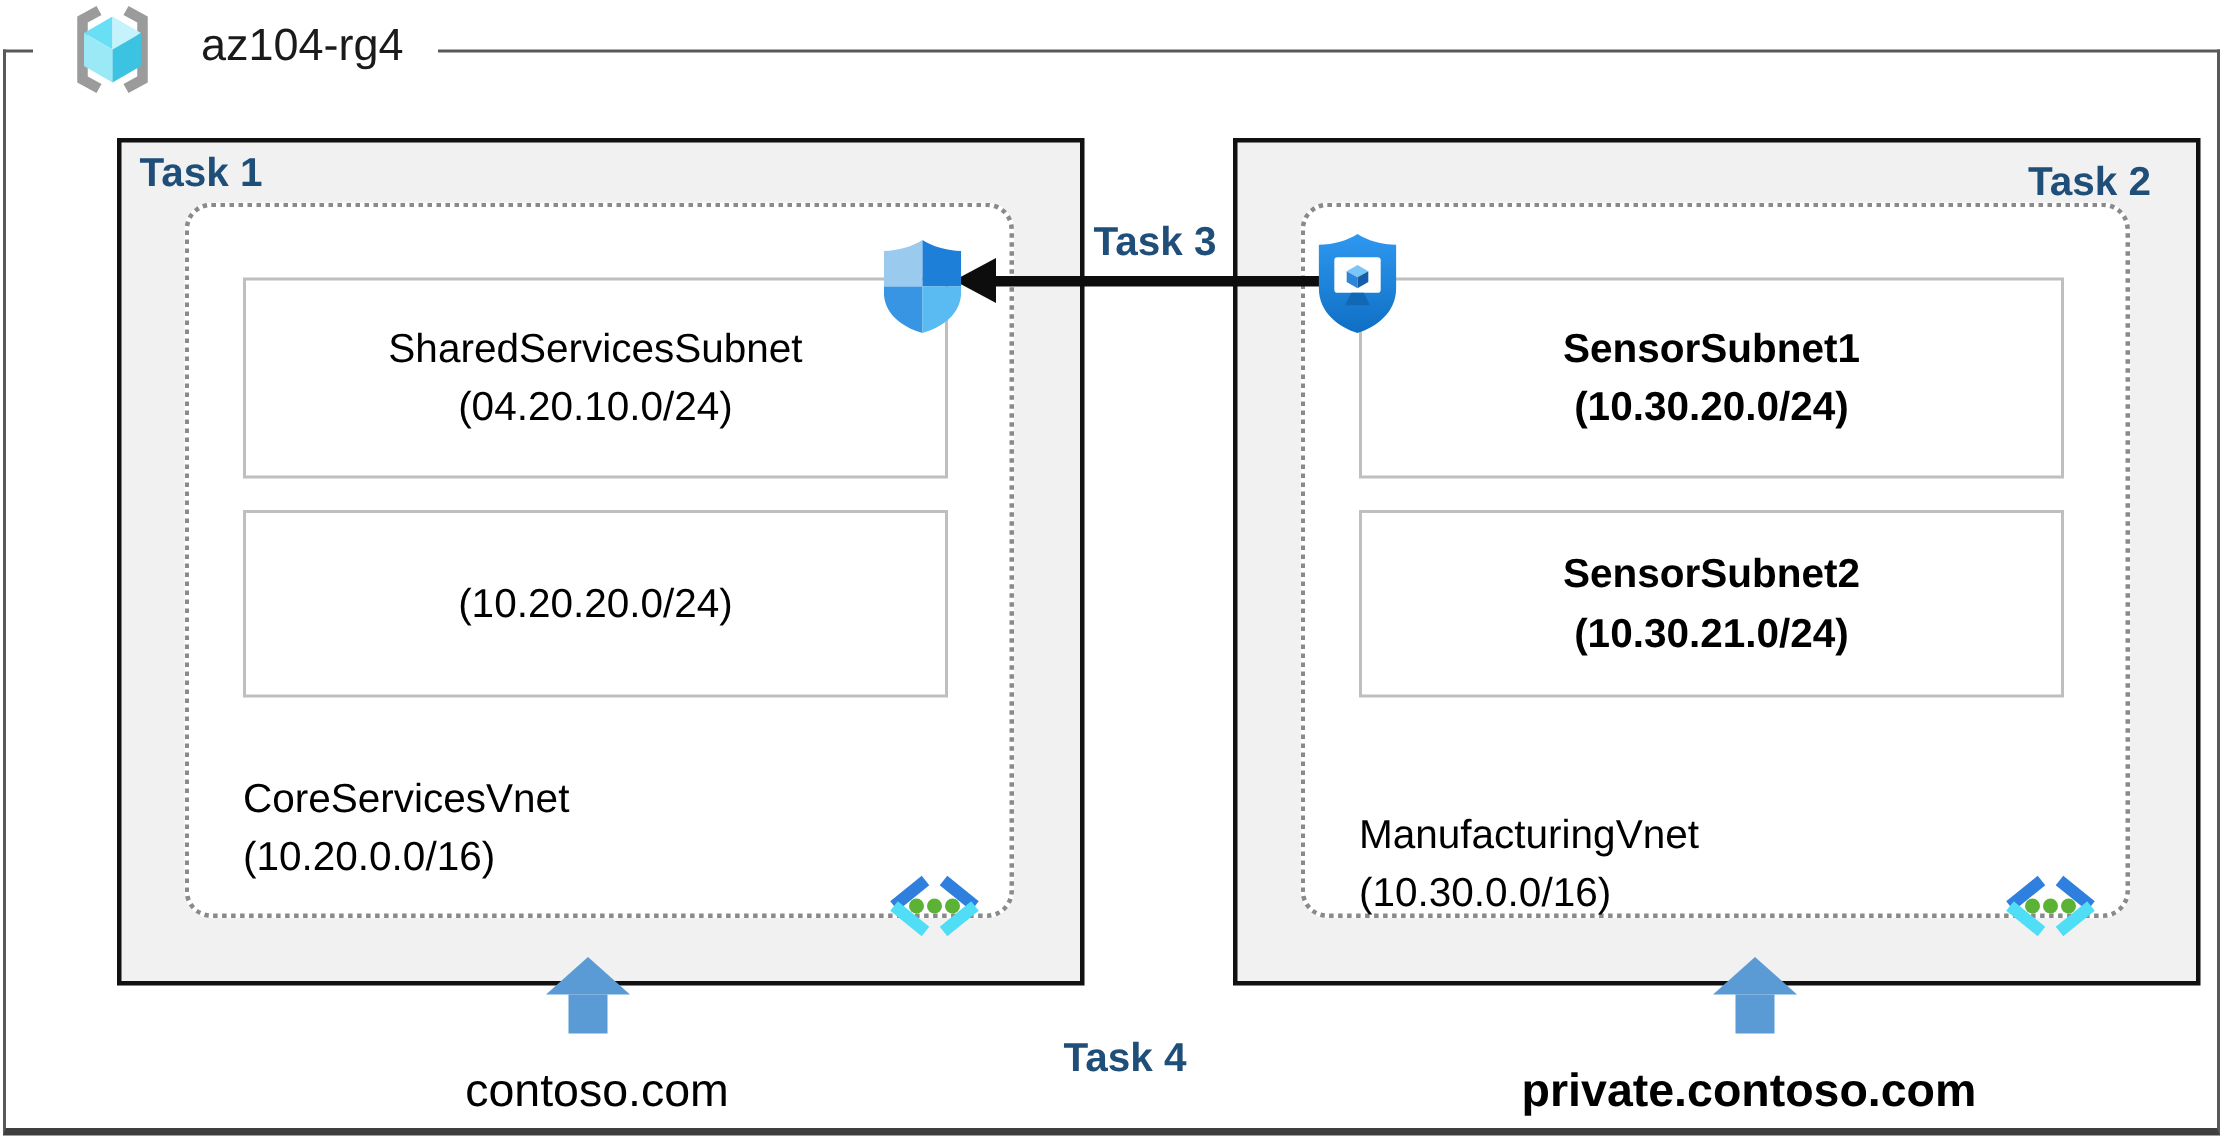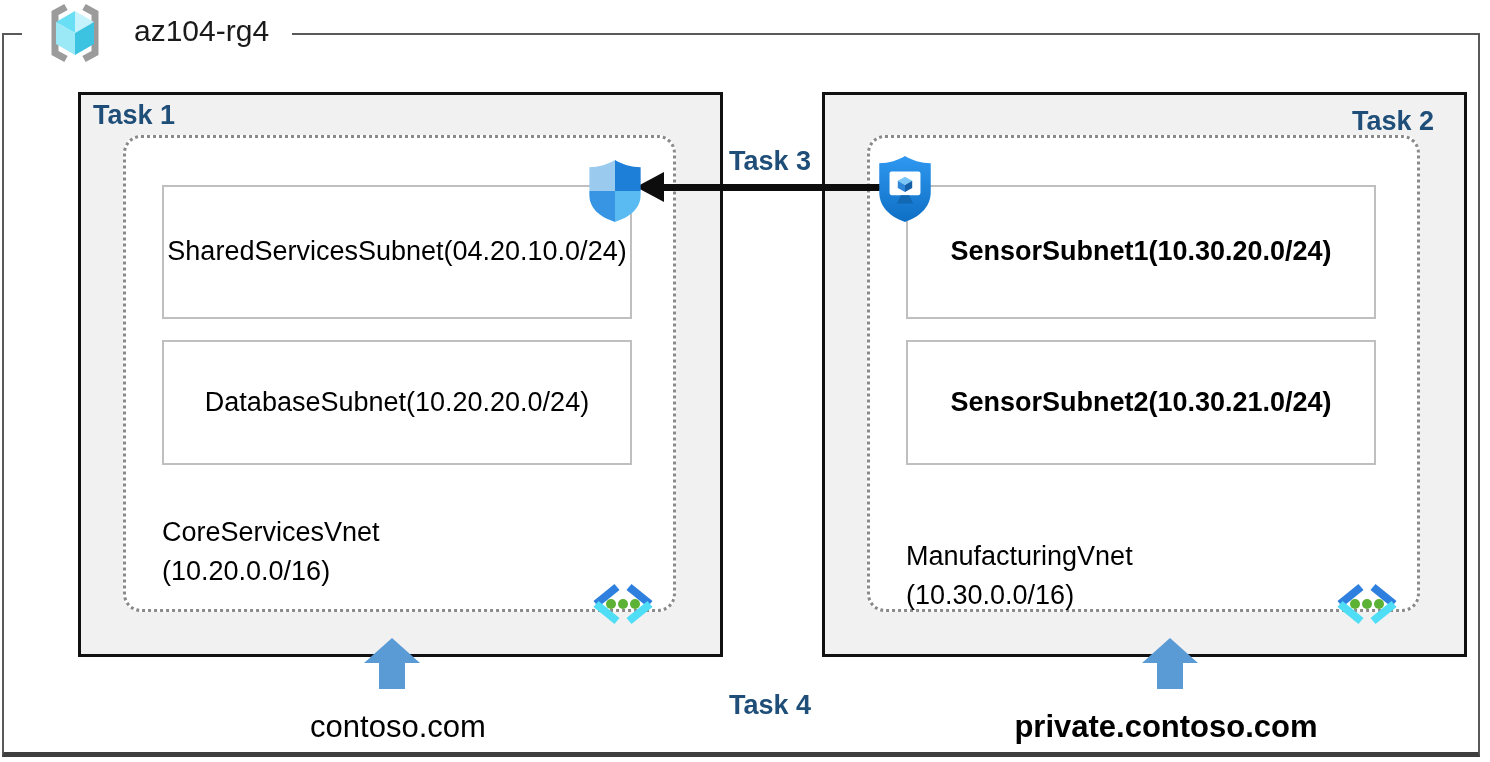--- a/index.html
+++ b/index.html
@@ -22,21 +22,21 @@
   .task-label{font-weight:bold;font-size:27px;color:#1f4e79;white-space:nowrap;}
 
   
   .vnet-dotted{top:135px;width:553px;height:477px;background:#ffffff;
     border:3px dotted #8a8a8a;border-radius:18px;box-sizing:border-box;}
   .vnet-dotted.left{left:123px;}
   .vnet-dotted.right{left:867px;}
 
   
   .subnet{width:470px;background:#ffffff;border:2px solid #bfbfbf;box-sizing:border-box;
-    display:flex;flex-direction:row;justify-content:center;align-items:center;
+    display:flex;flex-direction:column;justify-content:center;align-items:center;
     font-size:27px;line-height:1.45;text-align:left;}
   .subnet.l{left:162px;}
   .subnet.r{left:906px;font-weight:bold;}
   .sub1{top:185px;height:134px;}
   .sub2{top:340px;height:125px;}
 
   
   .vnet-name{width:470px;top:513px;text-align:left;font-size:27px;line-height:1.45;}
   .vnet-name.l{left:162px;}
   .vnet-name.r{left:906px;margin-top:24px;}
@@ -83,21 +83,20 @@
 
   <div class="abs panel left"></div>
   <div class="abs task-label" style="left:93px;top:100px;">Task 1</div>
   <div class="abs vnet-dotted left"></div>
 
   <div class="abs subnet l sub1">
     <div>SharedServicesSubnet</div>
     <div>(04.20.10.0/24)</div>
   </div>
   <div class="abs subnet l sub2">
-    <div>DatabaseSubnet</div>
     <div>(10.20.20.0/24)</div>
   </div>
   <div class="abs vnet-name l">
     <div>CoreServicesVnet</div>
     <div>(10.20.0.0/16)</div>
   </div>
 
   <div class="abs panel right"></div>
   <div class="abs task-label" style="left:1352px;top:106px;">Task 2</div>
   <div class="abs vnet-dotted right"></div>
@@ -178,16 +177,16 @@
   <div class="abs up-arrow" style="left:364px;">
     <div class="head"></div>
     <div class="shaft"></div>
   </div>
   <div class="abs up-arrow" style="left:1142px;">
     <div class="head"></div>
     <div class="shaft"></div>
   </div>
 
   <div class="abs dns-label" style="left:288px;width:220px;">contoso.com</div>
-  <div class="abs task-label" style="left:690px;top:690px;width:160px;text-align:center;">Task 4</div>
+  <div class="abs task-label" style="left:670px;top:690px;width:160px;text-align:center;">Task 4</div>
   <div class="abs dns-label" style="left:996px;width:340px;font-weight:bold;">private.contoso.com</div>
 
 </div>
 
 </body></html>

